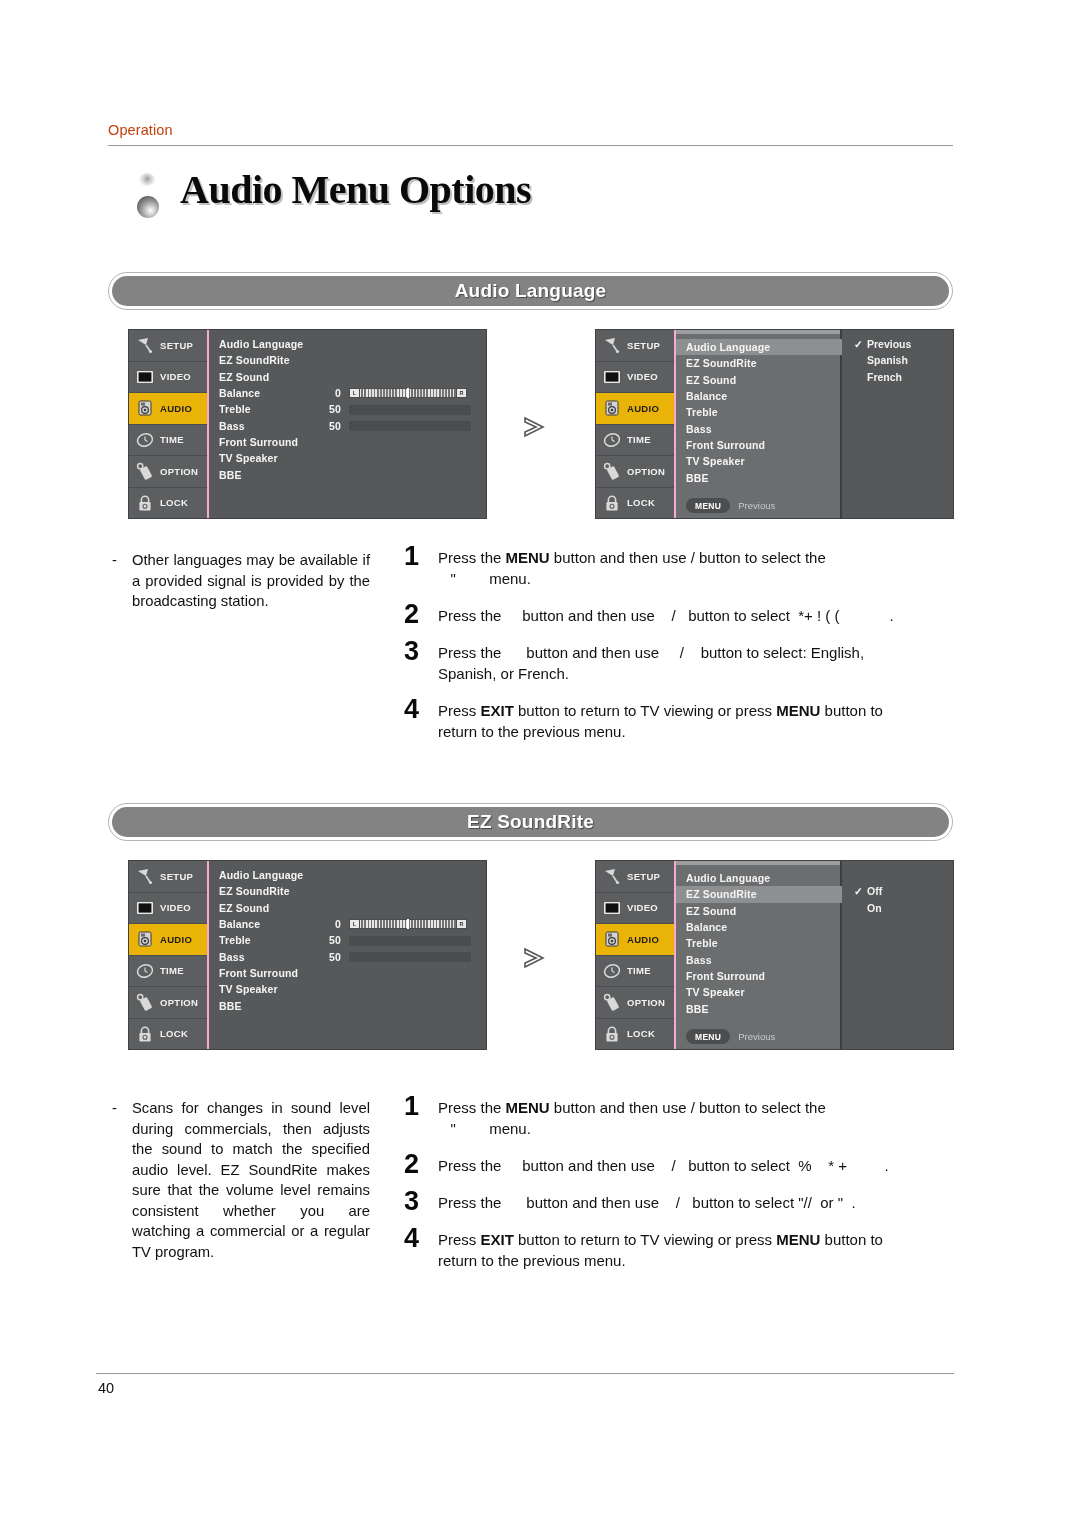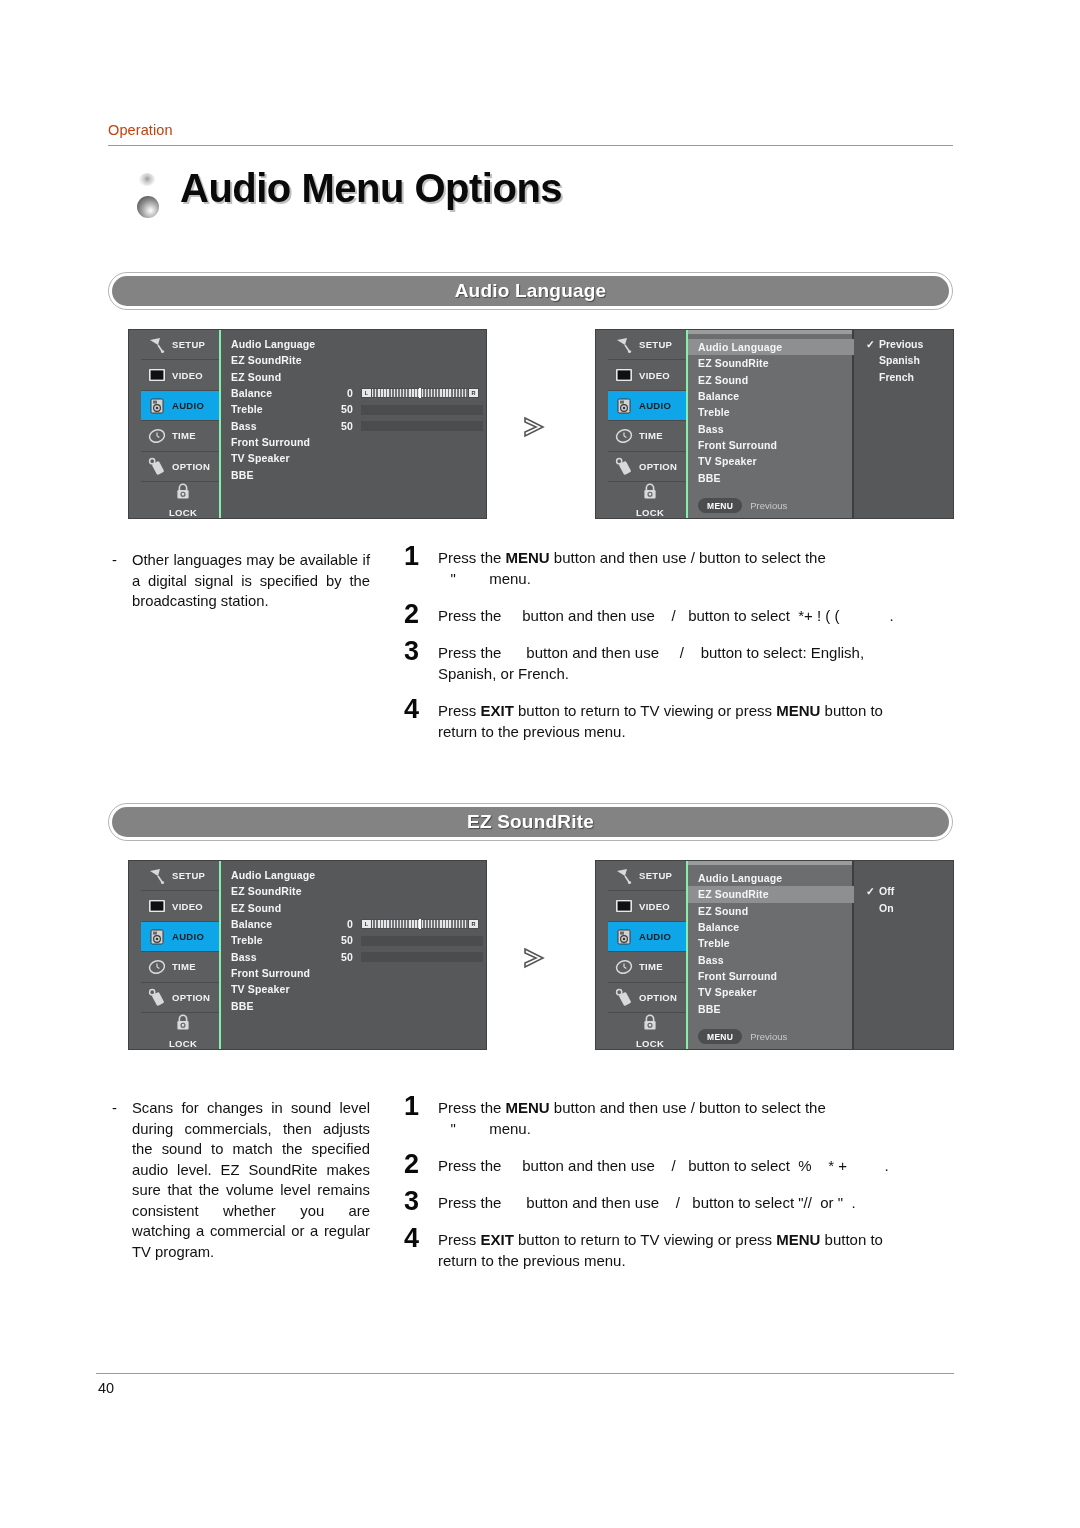--- a/index.html
+++ b/index.html
@@ -22,40 +22,40 @@
   .title-row{position:absolute;left:108px;top:168px;width:860px;height:62px;}
   .title-dots{position:absolute;left:20px;top:4px;width:34px;height:52px;}
   .dot{position:absolute;border-radius:50%;}
   .dot-sm{left:11px;top:1px;width:16px;height:13px;
     background:radial-gradient(circle at 52% 45%,#9a9a9a 0%,#c9c9c9 28%,#efefef 62%,#f9f9f9 100%);
     filter:blur(.3px);}
   .dot-lg{left:9px;top:24px;width:22px;height:22px;
     background:radial-gradient(circle at 62% 66%,#ffffff 0%,#d8d8d8 18%,#8d8d8d 52%,#5e5e5e 78%,#8f8f8f 100%);}
   .title-text{position:absolute;left:72px;top:-2px;font-size:40px;font-weight:bold;
     letter-spacing:-.5px;color:#0a0a0a;
-    text-shadow:2px 2px 0 rgba(140,140,140,.55);}
+    text-shadow:2px 2px 0 rgba(140,140,140,.55);font-family:Liberation Serif, serif;}
 
   
   .banner-wrap{position:absolute;left:108px;width:845px;height:38px;}
   .banner-outer{position:absolute;inset:0;border:1.4px solid #b4b4b4;border-radius:19px;background:#fff;}
   .banner-inner{position:absolute;left:4px;top:4px;right:4px;bottom:4px;border-radius:15px;
     background:#838383;
     display:flex;align-items:center;justify-content:center;}
   .banner-inner span{color:#fff;font-size:19px;font-weight:bold;letter-spacing:.2px;
     text-shadow:1px 1px 1px rgba(0,0,0,.45);}
 
   
   .osd{position:absolute;background:#56585a;display:flex;
        box-shadow:0 0 0 1px #3f4143;}
   .osd-side{width:78px;background:#5c5e60;display:flex;flex-direction:column;
-            border-right:2px solid #86efac;padding-left:12px;}
+            border-right:2px solid #f9a8d4;}
   .side-item{flex:1;display:flex;align-items:center;gap:5px;padding-left:6px;
              border-bottom:1px solid #4a4c4e;position:relative;}
-  .side-item:last-child{border-bottom:none;flex-direction:column;}
-  .side-item.active{background:#0ea5e9;}
+  .side-item:last-child{border-bottom:none;}
+  .side-item.active{background:#eab308;}
   .side-item .lbl{font-size:9.5px;font-weight:bold;color:#f2f2f2;letter-spacing:.3px;}
   .side-item.active .lbl{color:#1d1d1d;}
   .side-ico{width:20px;height:18px;flex:0 0 20px;position:relative;}
 
   .osd-main{flex:1;position:relative;}
   .menu-col{position:absolute;left:0;top:0;bottom:0;width:166px;padding:6px 0 0 10px;box-sizing:border-box;}
   .menu-col.framed{background:#6b6d6f;border-right:2px solid #3c3e40;}
   .menu-row{height:16.3px;display:flex;align-items:center;font-size:10.5px;
             font-weight:bold;color:#f5f5f5;letter-spacing:.15px;position:relative;}
   .menu-row.hl{background:#8d8f91;margin-left:-10px;padding-left:10px;width:156px;}
@@ -325,21 +325,21 @@
         </div>
         <div class="menu-footer">
           <span class="menu-pill">MENU</span>
           <span class="menu-prev">Previous</span>
         </div>
       </div>
     </div>
 
   <div class="note" style="left:112px;top:550px;width:258px;">
     <span class="dash">-</span>
-    <span class="body">Other languages may be available if a digital signal is specified by the broadcasting station.</span>
+    <span class="body">Other languages may be available if a provided signal is provided by the broadcasting station.</span>
   </div>
 
   <div class="steps" id="steps-1" style="left:404px;top:547px;width:552px;">
       <div class="step">
         <span class="step-num">1</span>
         <div class="step-txt">Press  the  <b>MENU</b>  button  and  then  use        /         button  to  select  the <br>&nbsp;&nbsp;&nbsp;"&nbsp;&nbsp;&nbsp;&nbsp;&nbsp;&nbsp;&nbsp;&nbsp;menu.</div>
       </div>
       <div class="step">
         <span class="step-num">2</span>
         <div class="step-txt">Press the&nbsp;&nbsp;&nbsp;&nbsp;&nbsp;button and then use&nbsp;&nbsp;&nbsp;&nbsp;/&nbsp;&nbsp;&nbsp;button to select&nbsp;&nbsp;*+ ! ( (&nbsp;&nbsp;&nbsp;&nbsp;&nbsp;&nbsp;&nbsp;&nbsp;&nbsp;&nbsp;&nbsp;&nbsp;.</div>

